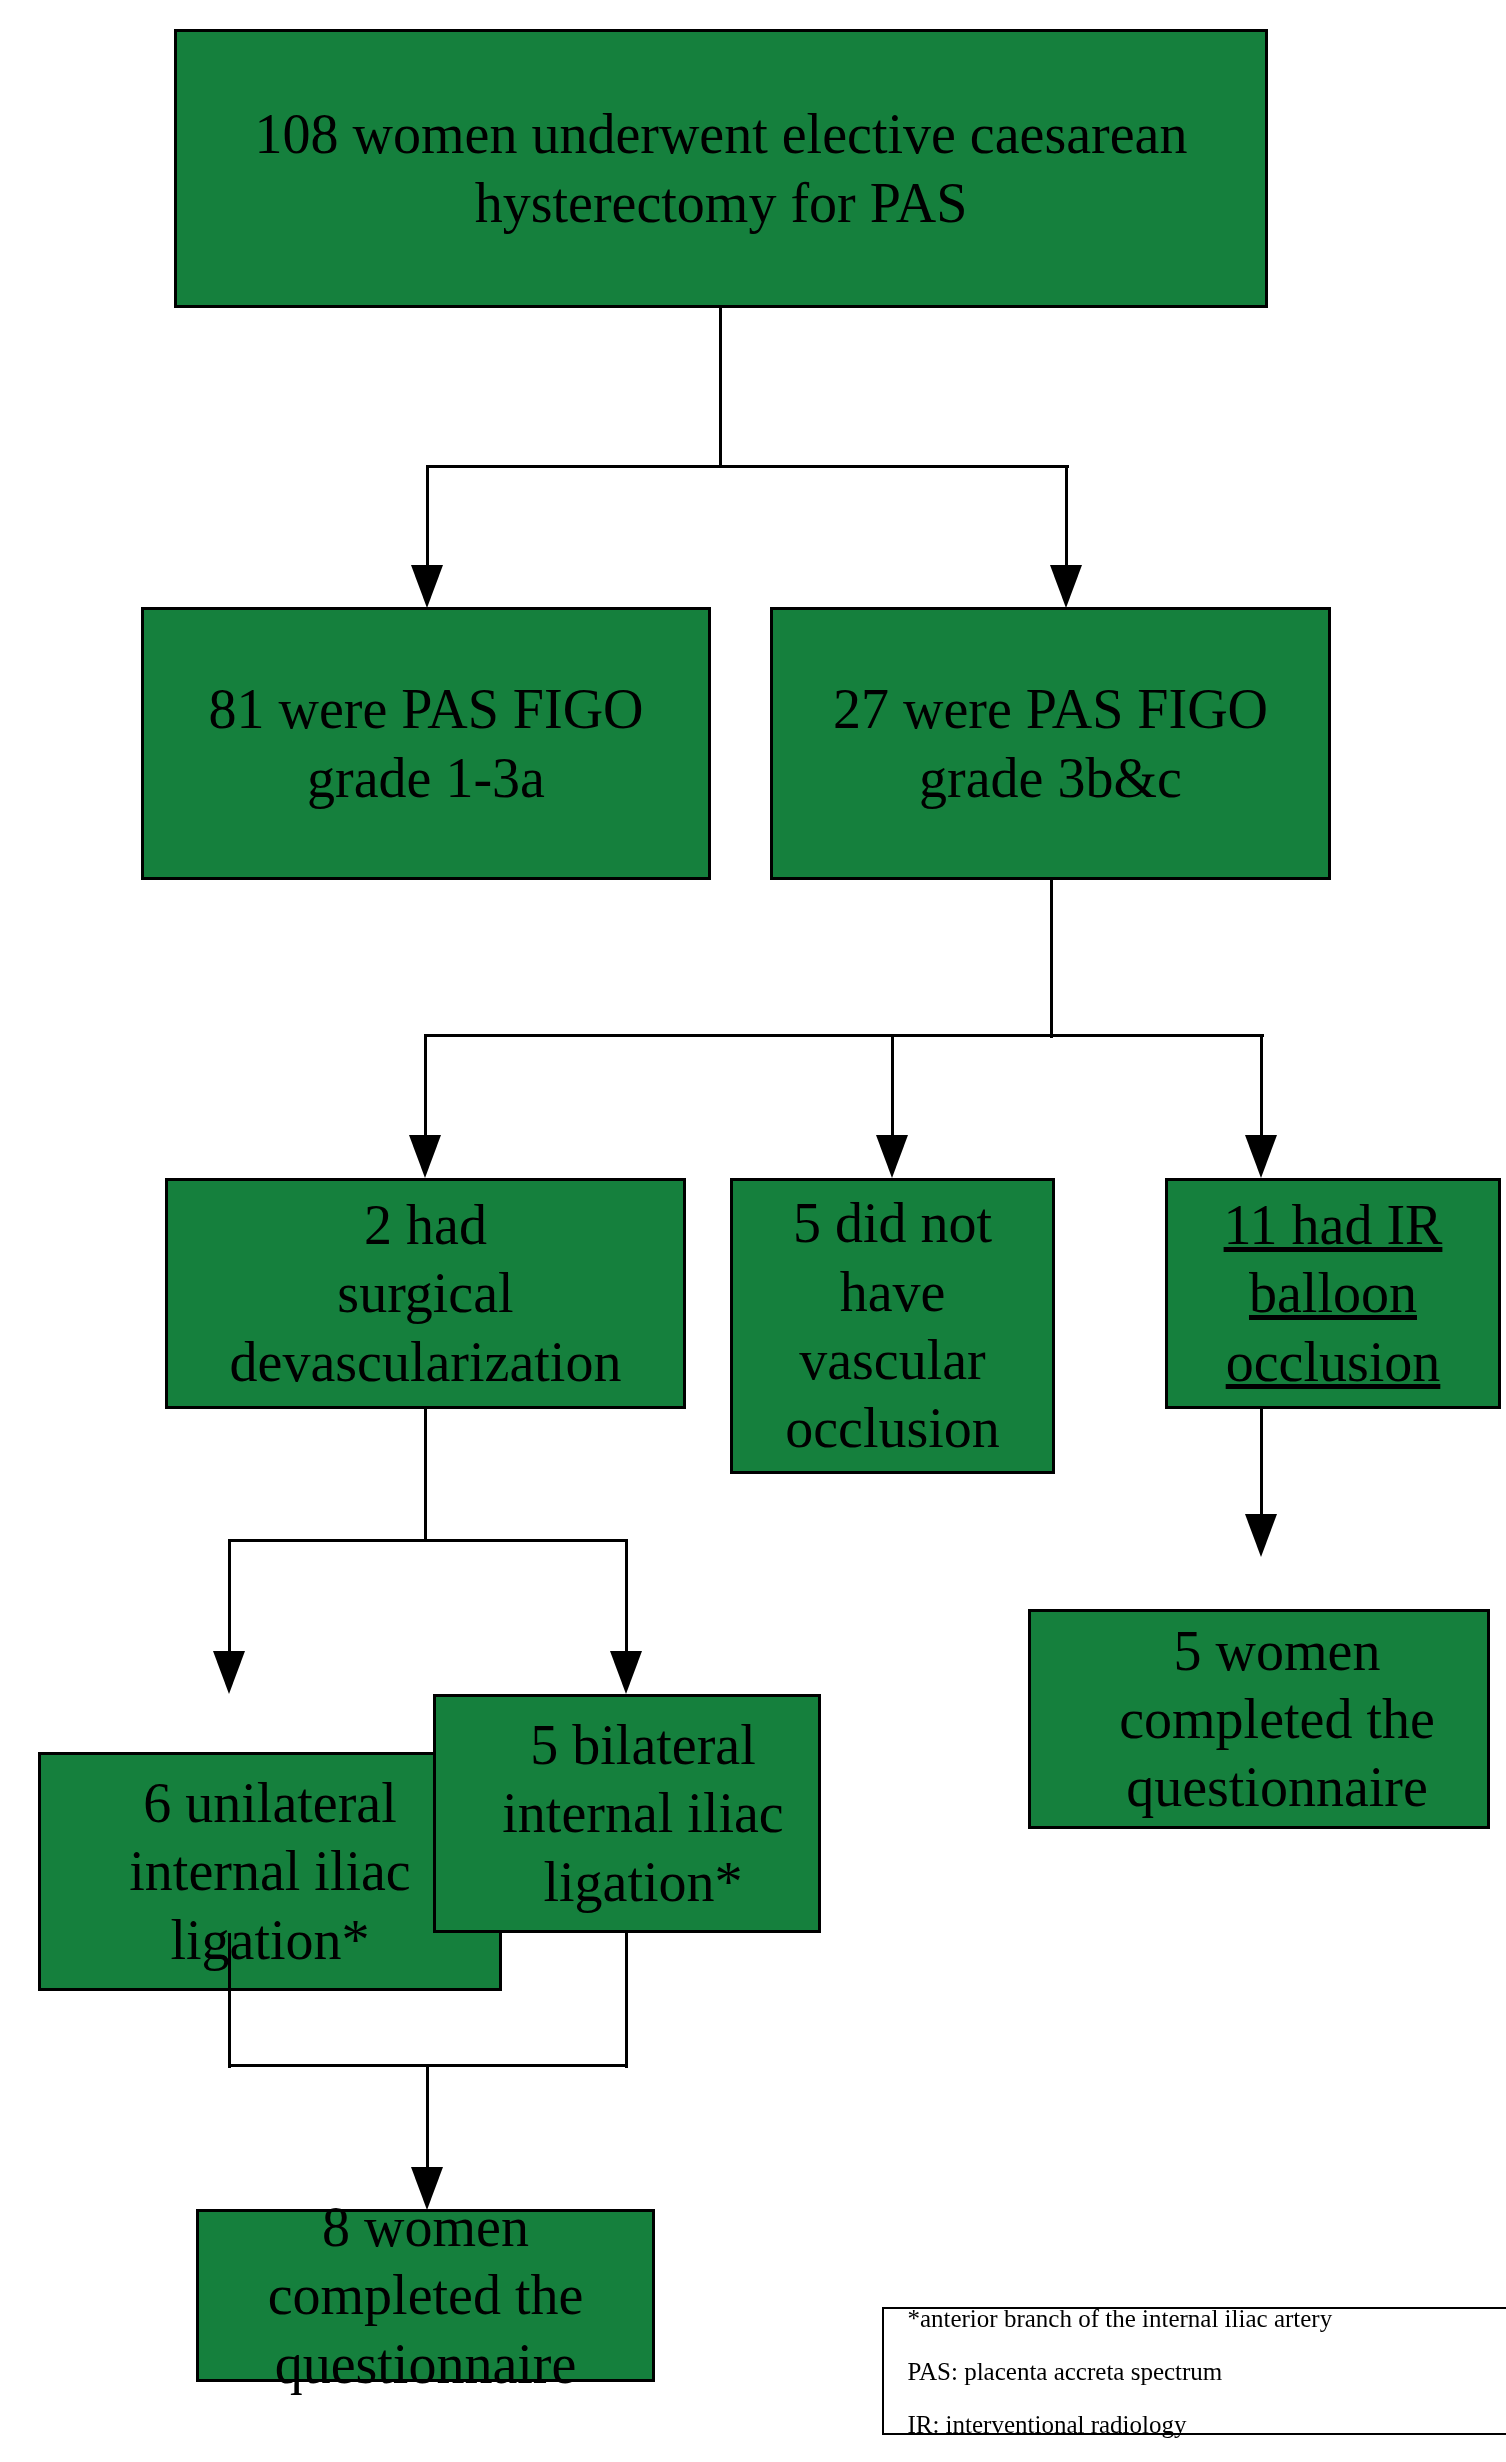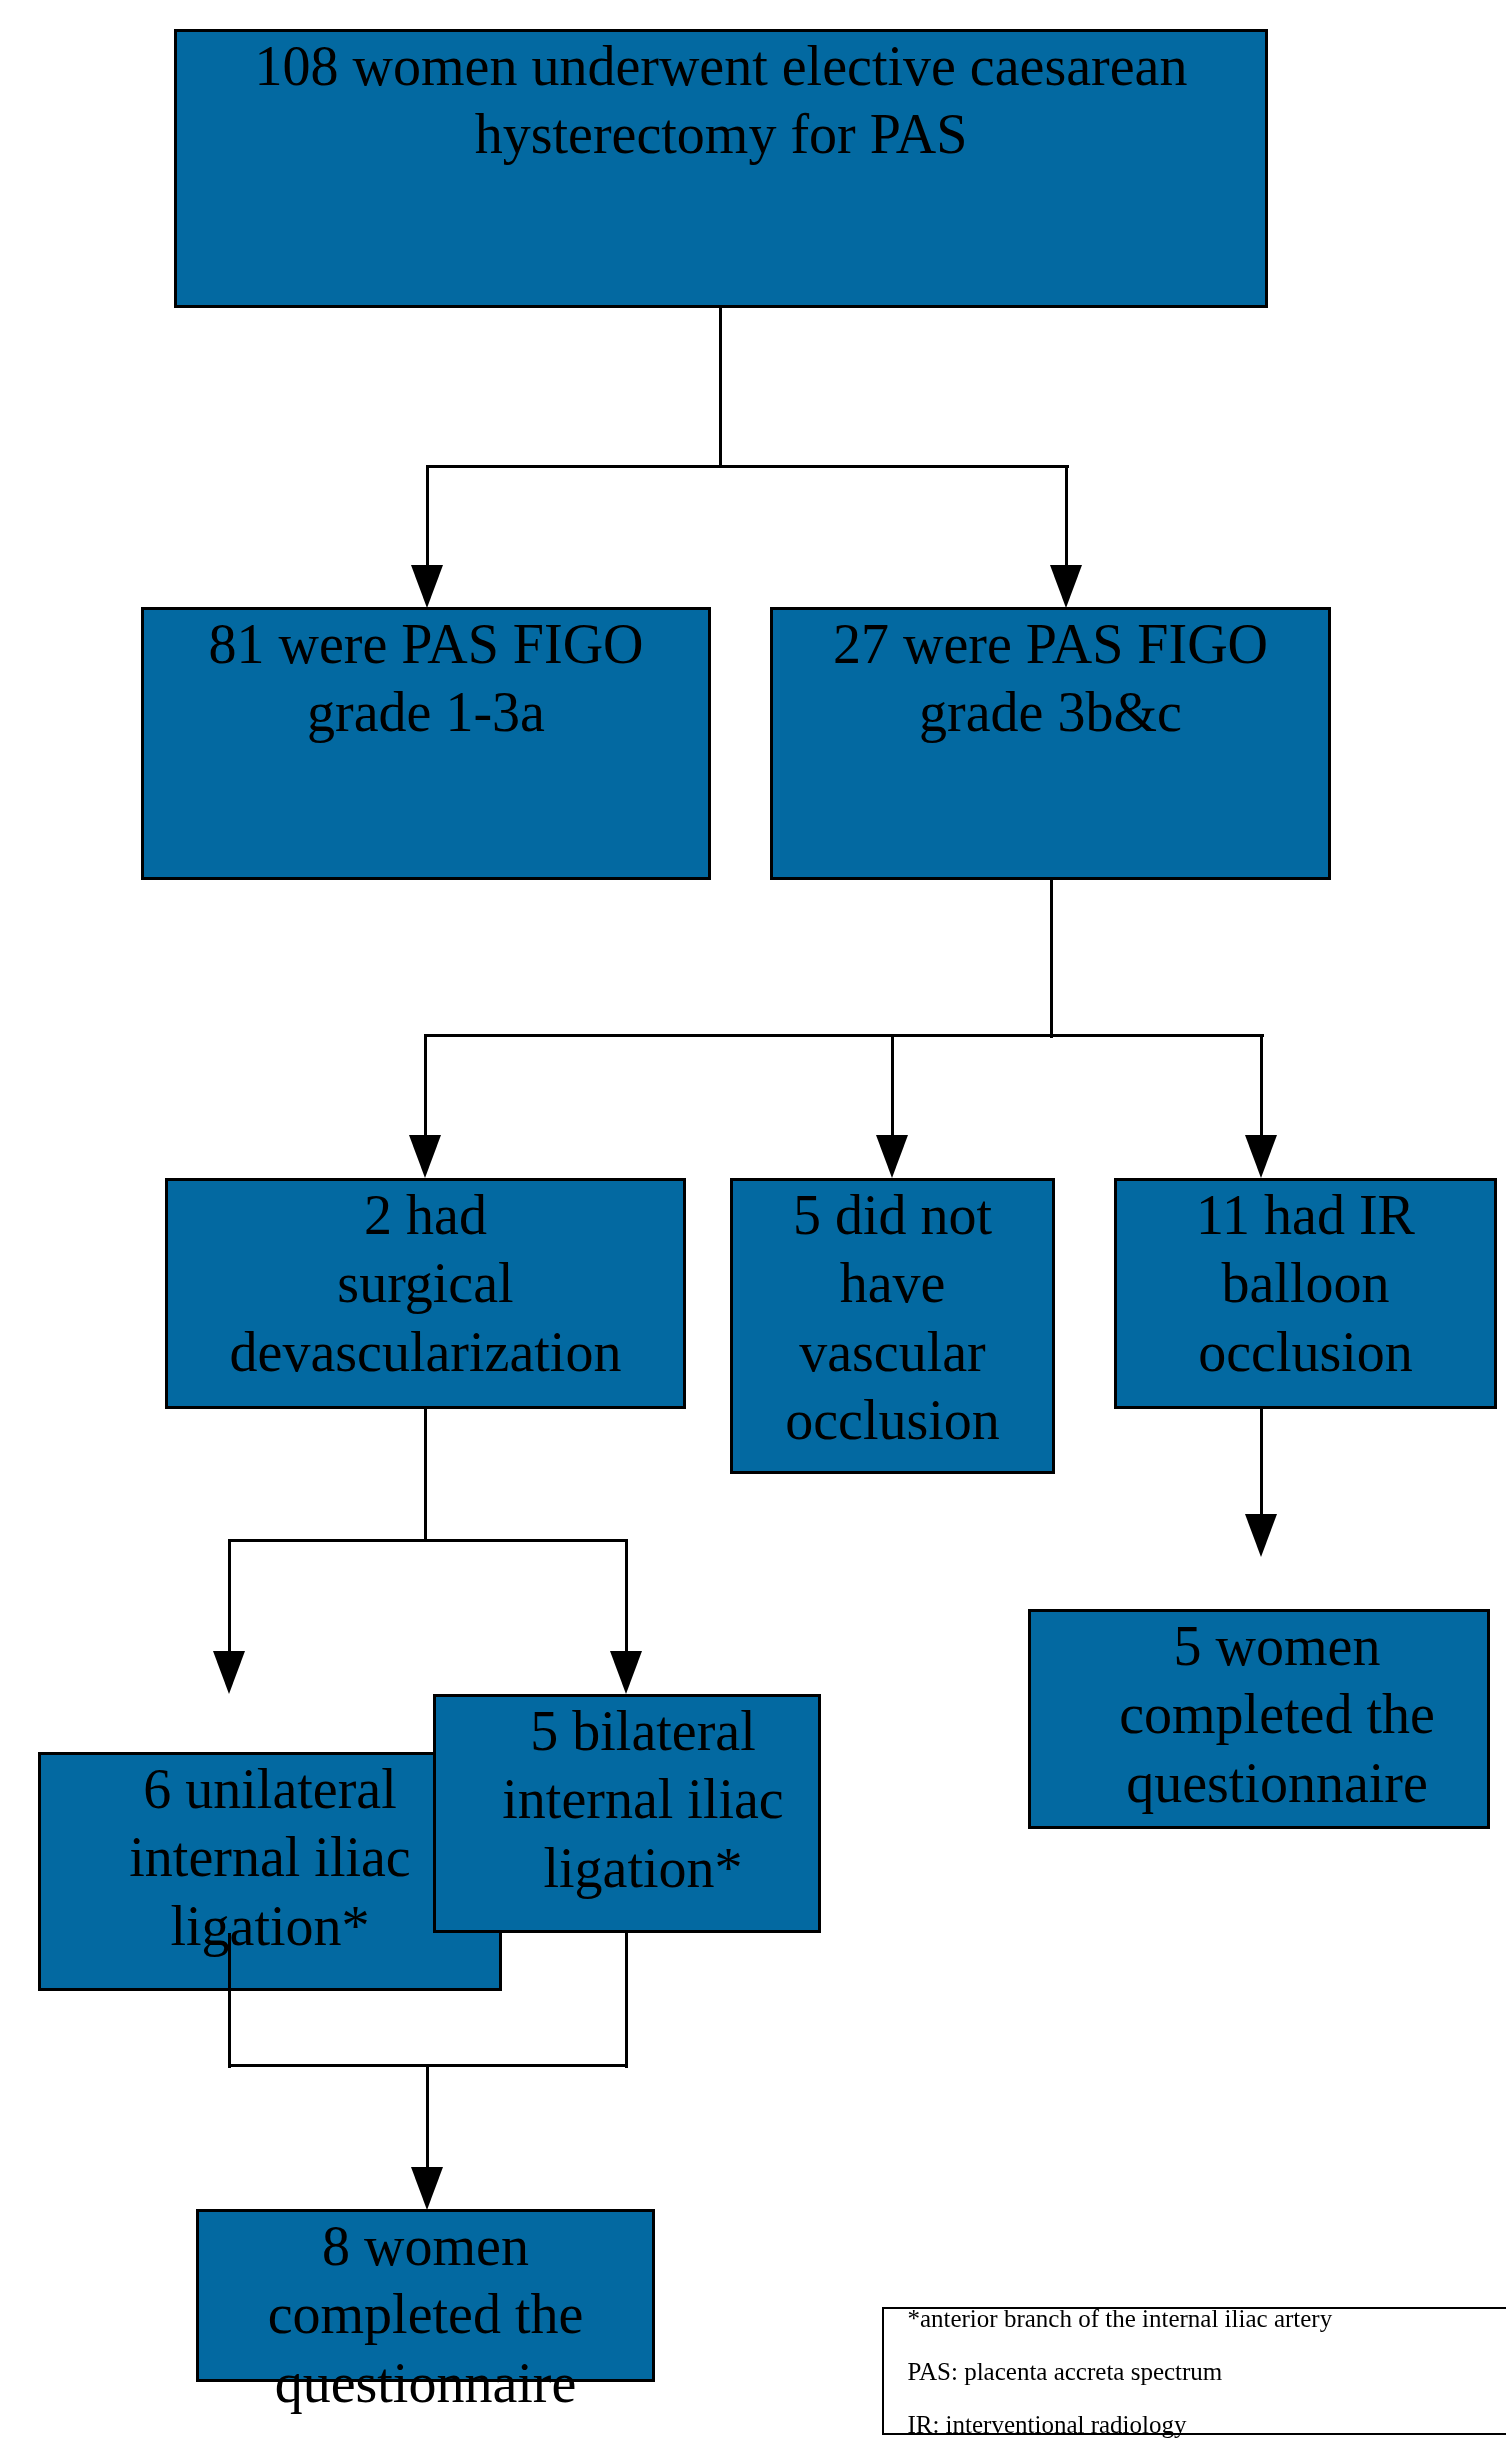--- a/index.html
+++ b/index.html
@@ -8,23 +8,23 @@
     width: 1506px;
     height: 2462px;
     background: #ffffff;
     font-family: "Liberation Serif", "DejaVu Serif", serif;
     color: #000000;
   }
   .box {
     position: absolute;
     box-sizing: border-box;
     border: 3.4px solid #000000;
-    background: #0369a1;
+    background: #15803d;
     display: flex;
-    align-items: flex-start;
+    align-items: center;
     justify-content: center;
   }
   .box .label {
     display: block;
     white-space: pre-line;
     text-align: center;
     font-size: 56px;
     line-height: 1.22;
   }
   .vline { position: absolute; width: 3.4px; background: #000000; }
@@ -92,21 +92,21 @@
     <span class="label">2 had
 surgical
 devascularization</span>
   </div>
   <div class="box" style="left:730px; top:1178px; width:325px; height:296px;">
     <span class="label">5 did not
 have
 vascular
 occlusion</span>
   </div>
-  <div class="box" style="left:1114px; top:1178px; width:383px; height:231px;">
+  <div class="box" style="left:1165px; top:1178px; width:336px; height:231px;text-decoration:underline;">
     <span class="label">11 had IR
 balloon
 occlusion</span>
   </div>
 
   <div class="vline" style="left:424px; top:1409px; height:133px;"></div>
   <div class="hline" style="left:228px; top:1539px; width:400px;"></div>
   <div class="vline" style="left:228px; top:1539px; height:117px;"></div>
   <div class="arrowhead" style="left:213px; top:1651px;"></div>
   <div class="vline" style="left:625px; top:1539px; height:117px;"></div>

